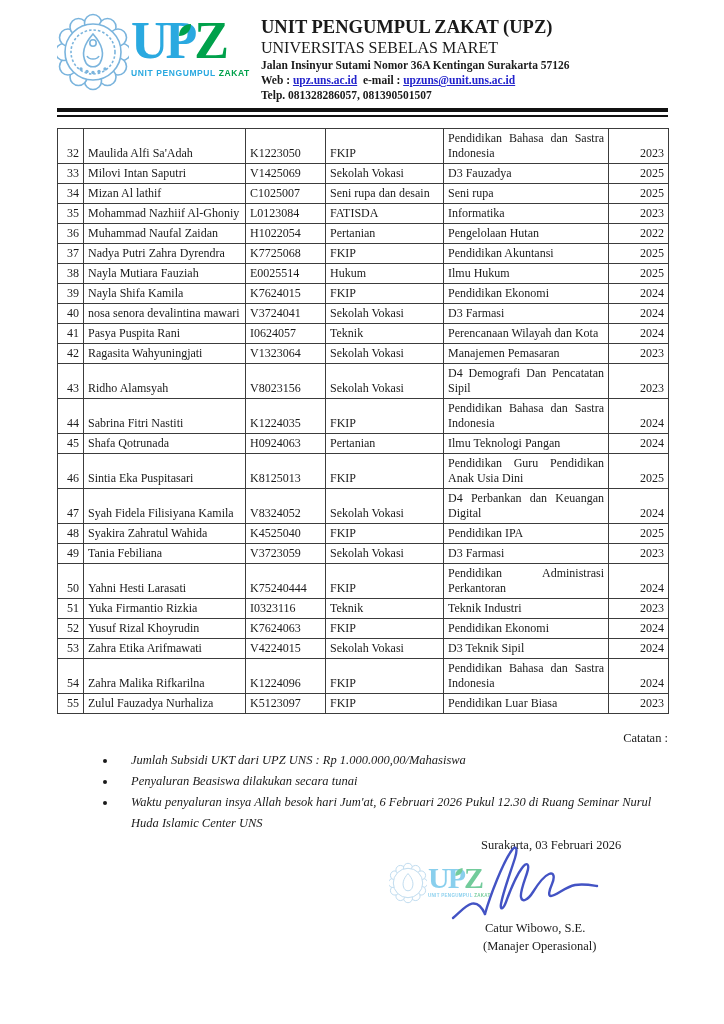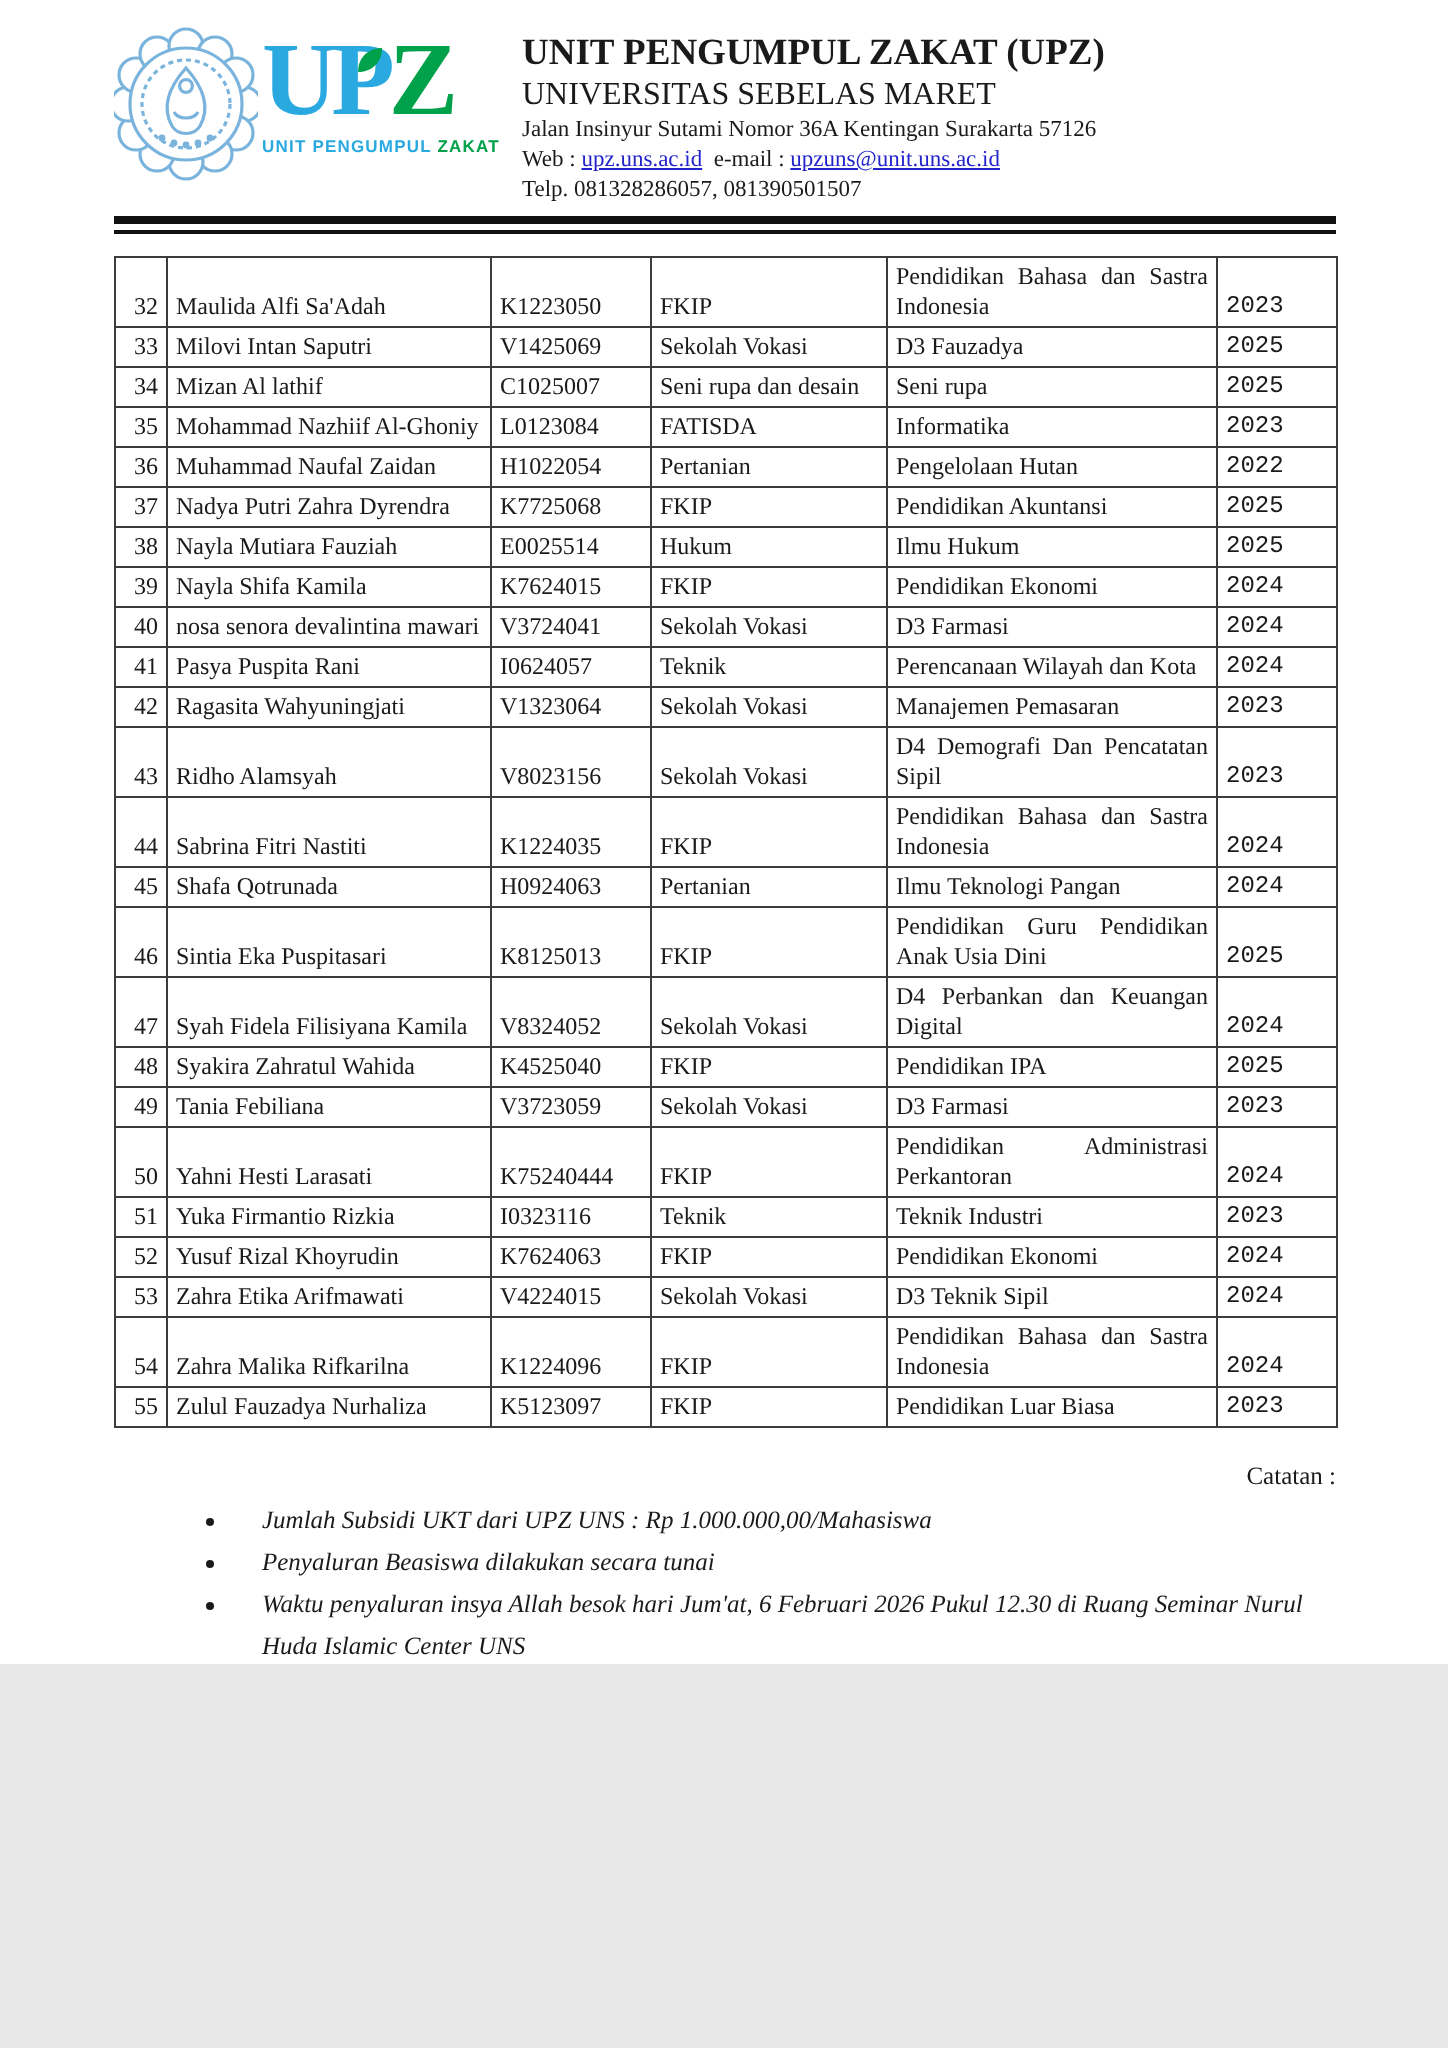--- a/index.html
+++ b/index.html
@@ -7,21 +7,21 @@
     --upz-green:#00A14B;
     --uns-blue:#7AB4DD;
     --link-blue:#2323CC;
     --ink-blue:#4353C4;
     --line-black:#111111;
     --border-gray:#3c3c3c;
   }
   *{margin:0;padding:0;box-sizing:border-box;}
   html,body{background:#e8e8e8;}
   .page{
-    width:724px;height:832px;background:#ffffff;margin:0 auto;
+    width:724px;height:1024px;background:#ffffff;margin:0 auto;
     font-family:"Liberation Serif", serif;color:#1a1a1a;
     padding:12px 56px 0 57px;position:relative;overflow:hidden;
   }
   
   .letterhead{display:flex;align-items:flex-start;}
   .logos{display:flex;align-items:flex-start;width:192px;flex:0 0 192px;}
   .uns-logo{width:72px;height:80px;flex:0 0 72px;}
   .uns-stroke{stroke:var(--uns-blue);fill:#fff;stroke-width:1.6;}
   .uns-fill{fill:var(--uns-blue);}
   .upz-logotype{margin-left:2px;margin-top:4px;position:relative;}
@@ -34,38 +34,38 @@
   .upz-leaf{position:absolute;left:46px;top:6px;width:16px;height:16px;}
   .upz-sub{
     font-family:"Liberation Sans", sans-serif;font-weight:bold;
     font-size:8.5px;letter-spacing:.6px;margin-top:2px;white-space:nowrap;
   }
   .upz-sub .sub-blue{color:var(--upz-blue);}
   .upz-sub .sub-green{color:var(--upz-green);}
   .head-text{margin-left:12px;margin-top:4px;}
   .org-name{font-size:18.5px;font-weight:bold;line-height:22px;}
   .university{font-size:16px;line-height:20px;font-weight:normal;}
-  .head-line{font-size:11.5px;line-height:15px;}
+  .head-line{font-size:11.5px;line-height:15px;font-weight:bold;}
   .head-line a{color:var(--link-blue);text-decoration:underline;}
   
   .double-rule{
     margin-top:5px;height:9px;
     border-top:4px solid var(--line-black);
     border-bottom:2px solid var(--line-black);
   }
   
   table.students{border-collapse:collapse;table-layout:fixed;width:611px;margin-top:11px;}
   table.students td{
     border:1px solid var(--border-gray);
     font-size:12px;line-height:15px;
     padding:2px 4px;vertical-align:bottom;
     overflow:hidden;
   }
   td.c-no{text-align:right;padding:2px 1px;}
-  td.c-year{text-align:left;font-family:Liberation Mono, monospace;}
+  td.c-year{text-align:right;}
   td.c-program{text-align:justify;}
   
   .notes{margin-top:16px;}
   .notes-title{font-size:12.5px;line-height:17px;text-align:right;}
   .notes-list{margin:3px 0 0 60px;font-style:italic;font-size:12.5px;line-height:21px;max-width:560px;}
   .notes-list li{padding-left:14px;}
   
   .sig-block{position:relative;height:150px;margin-top:2px;}
   .place-date{position:absolute;left:424px;top:2px;font-size:12.5px;}
   .stamp{position:absolute;left:332px;top:26px;opacity:.55;display:flex;align-items:flex-start;}

